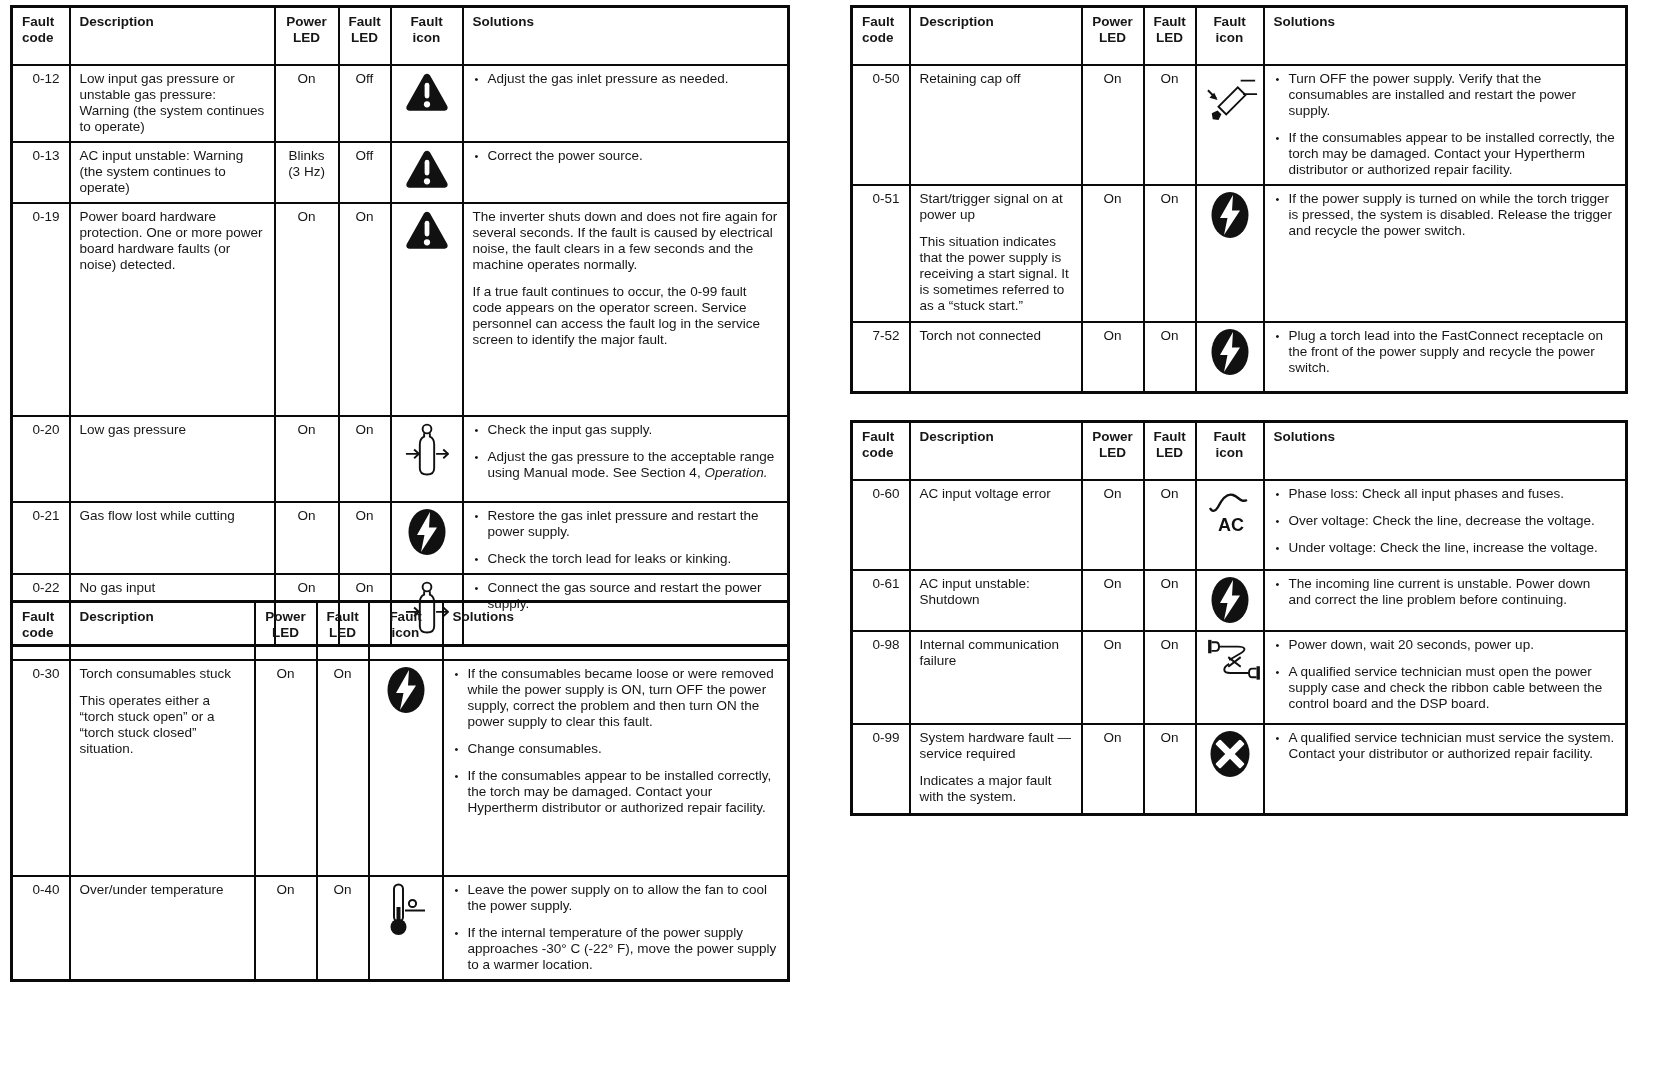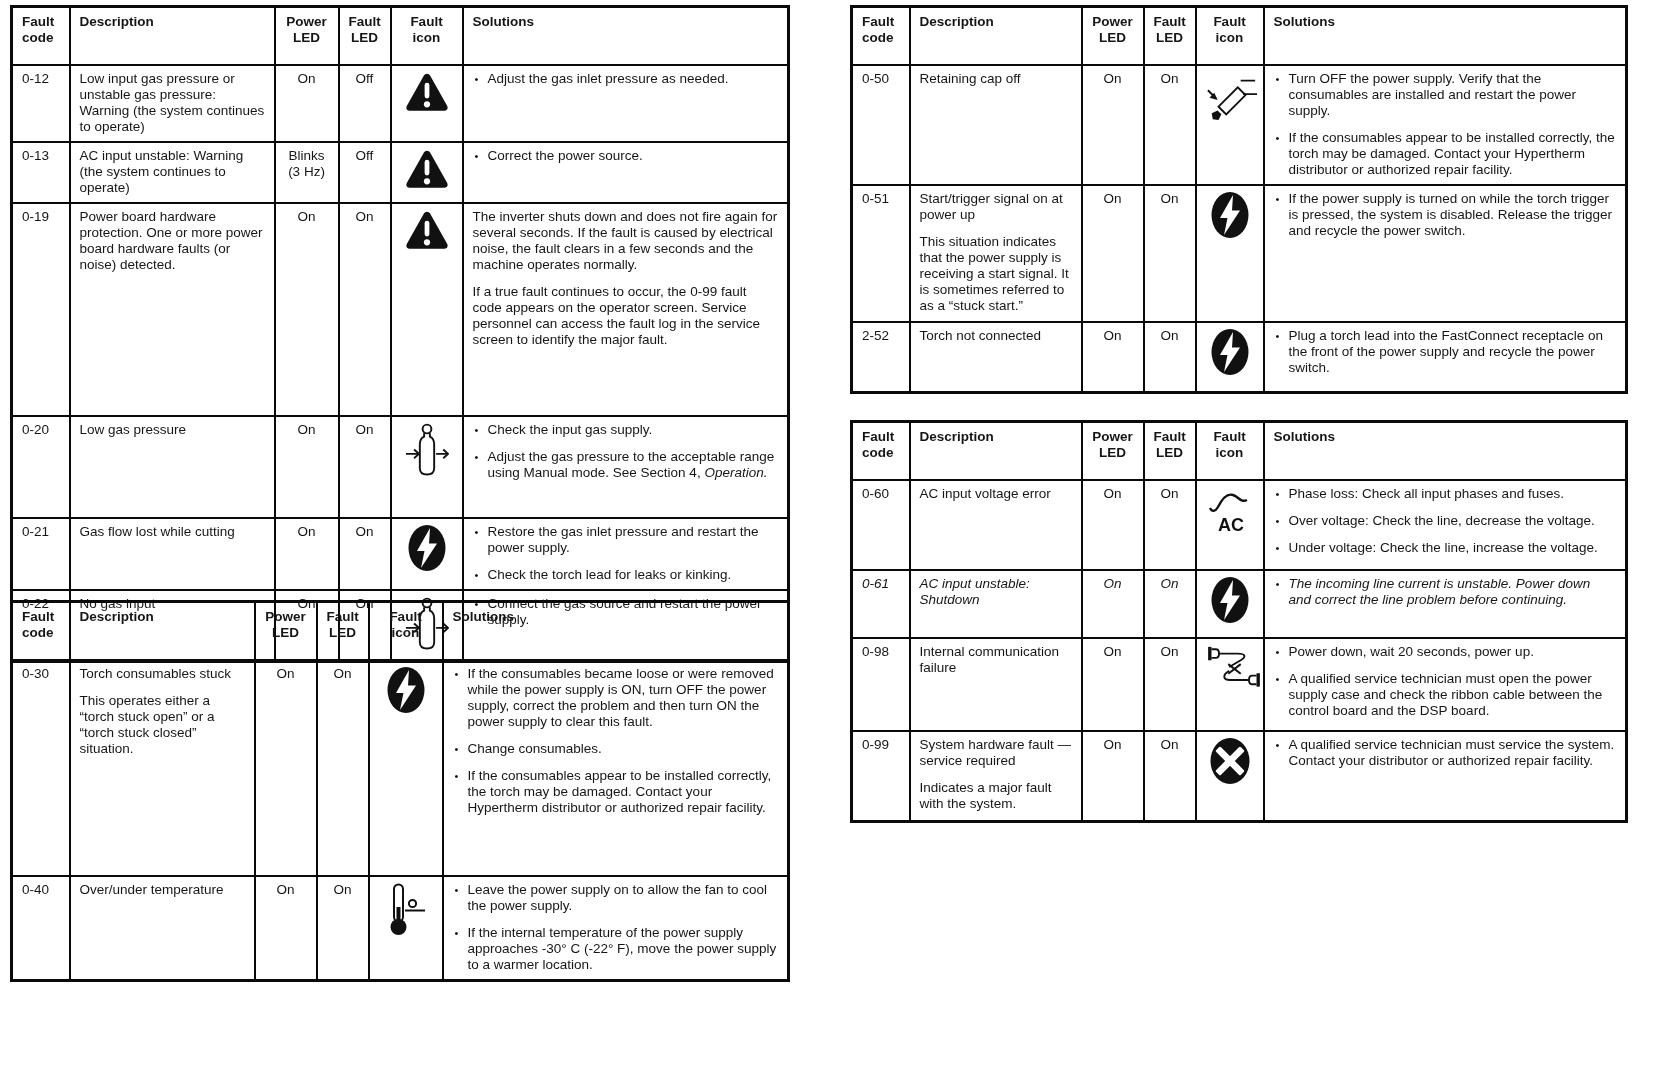--- a/index.html
+++ b/index.html
@@ -25,21 +25,21 @@
     padding:5px 9px 6px 9px;
     overflow:hidden;
   }
   table.ft th{
     font-weight:bold;
     text-align:left;
     height:44px;
     padding-top:6px;
   }
   table.ft th.cc{text-align:center;margin-left:8px;}
-  td.code{padding-left:8px;}
+  td.code{padding-left:8px;text-align:right;}
   td.led{text-align:center;padding-left:3px;padding-right:3px;}
   td.icon{text-align:center;padding:8px 2px 4px 2px;}
   td.desc p{margin:0 0 11px 0;}
   td.desc p:last-child{margin-bottom:0;}
   td.sol .sol-item{position:relative;padding-left:15px;margin:0 0 11px 0;}
   td.sol .sol-item:last-child{margin-bottom:0;}
   td.sol .sol-item.nob{padding-left:0;}
   td.sol .sol-item .b{
     position:absolute;left:2px;top:0px;
     font-size:11px;
@@ -113,21 +113,21 @@
             <td class="icon"><span class="icn"><svg width="46" height="42" viewBox="0 0 50 46">
                   <path d="M25 3 C26.8 3 28 4 29 6 L47 38 C48.6 41 47 43.5 43.5 43.5 L6.5 43.5 C3 43.5 1.4 41 3 38 L21 6 C22 4 23.2 3 25 3 Z" fill="#111"></path>
                   <rect x="22.4" y="13" width="5.2" height="17" rx="2.6" fill="#fff"></rect>
                   <circle cx="25" cy="36.5" r="3.4" fill="#fff"></circle>
                 </svg></span></td>
             <td class="sol">
               <div class="sol-item nob"><span>The inverter shuts down and does not fire again for several seconds. If the fault is caused by electrical noise, the fault clears in a few seconds and the machine operates normally.</span></div>
               <div class="sol-item nob"><span>If a true fault continues to occur, the 0-99 fault code appears on the operator screen. Service personnel can access the fault log in the service screen to identify the major fault.</span></div>
             </td>
           </tr>
-          <tr style="height: 102px;">
+          <tr style="height: 86px;">
             <td class="code">0-20</td>
             <td class="desc">
               <p>Low gas pressure</p>
             </td>
             <td class="led">On</td>
             <td class="led">On</td>
             <td class="icon"><span class="icn"><svg width="44" height="58" viewBox="0 0 46 60">
                   <g fill="none" stroke="#111" stroke-width="2">
                     <circle cx="23" cy="7" r="4.6"></circle>
                     <path d="M20 11.5 L20 15 C16.5 16.5 15.5 19 15.5 23 L15.5 48 C15.5 52.5 18 54.5 23 54.5 C28 54.5 30.5 52.5 30.5 48 L30.5 23 C30.5 19 29.5 16.5 26 15 L26 11.5"></path>
@@ -293,21 +293,21 @@
             <td class="led">On</td>
             <td class="icon"><span class="icn"><svg width="40" height="48" viewBox="0 0 40 48">
                   <ellipse cx="20" cy="24" rx="18.5" ry="23" fill="#111"></ellipse>
                   <polygon points="23,4 10,27 17.5,27 14,44 30,19.5 22,19.5" fill="#fff"></polygon>
                 </svg></span></td>
             <td class="sol">
               <div class="sol-item"><span class="b">•</span><span>If the power supply is turned on while the torch trigger is pressed, the system is disabled. Release the trigger and recycle the power switch.</span></div>
             </td>
           </tr>
           <tr style="height: 70px;">
-            <td class="code">2-52</td>
+            <td class="code">7-52</td>
             <td class="desc">
               <p>Torch not connected</p>
             </td>
             <td class="led">On</td>
             <td class="led">On</td>
             <td class="icon"><span class="icn"><svg width="40" height="48" viewBox="0 0 40 48">
                   <ellipse cx="20" cy="24" rx="18.5" ry="23" fill="#111"></ellipse>
                   <polygon points="23,4 10,27 17.5,27 14,44 30,19.5 22,19.5" fill="#fff"></polygon>
                 </svg></span></td>
             <td class="sol">
@@ -348,21 +348,21 @@
             <td class="icon"><span class="icn"><svg width="46" height="50" viewBox="0 0 46 50">
                   <path d="M3 22 C5 26 8 26 11 21 C15 13 20 7 26 9 C32 11 34 17 40 14" fill="none" stroke="#111" stroke-width="2.4"></path>
                   <text x="24" y="45" font-size="18" font-weight="bold" text-anchor="middle" fill="#111" font-family="Liberation Sans, DejaVu Sans, sans-serif">AC</text>
                 </svg></span></td>
             <td class="sol">
               <div class="sol-item"><span class="b">•</span><span>Phase loss: Check all input phases and fuses.</span></div>
               <div class="sol-item"><span class="b">•</span><span>Over voltage: Check the line, decrease the voltage.</span></div>
               <div class="sol-item"><span class="b">•</span><span>Under voltage: Check the line, increase the voltage.</span></div>
             </td>
           </tr>
-          <tr style="height: 68px; font-style: italic;">
+          <tr style="height: 61px;">
             <td class="code">0-61</td>
             <td class="desc">
               <p>AC input unstable: Shutdown</p>
             </td>
             <td class="led">On</td>
             <td class="led">On</td>
             <td class="icon"><span class="icn"><svg width="40" height="48" viewBox="0 0 40 48">
                   <ellipse cx="20" cy="24" rx="18.5" ry="23" fill="#111"></ellipse>
                   <polygon points="23,4 10,27 17.5,27 14,44 30,19.5 22,19.5" fill="#fff"></polygon>
                 </svg></span></td>

